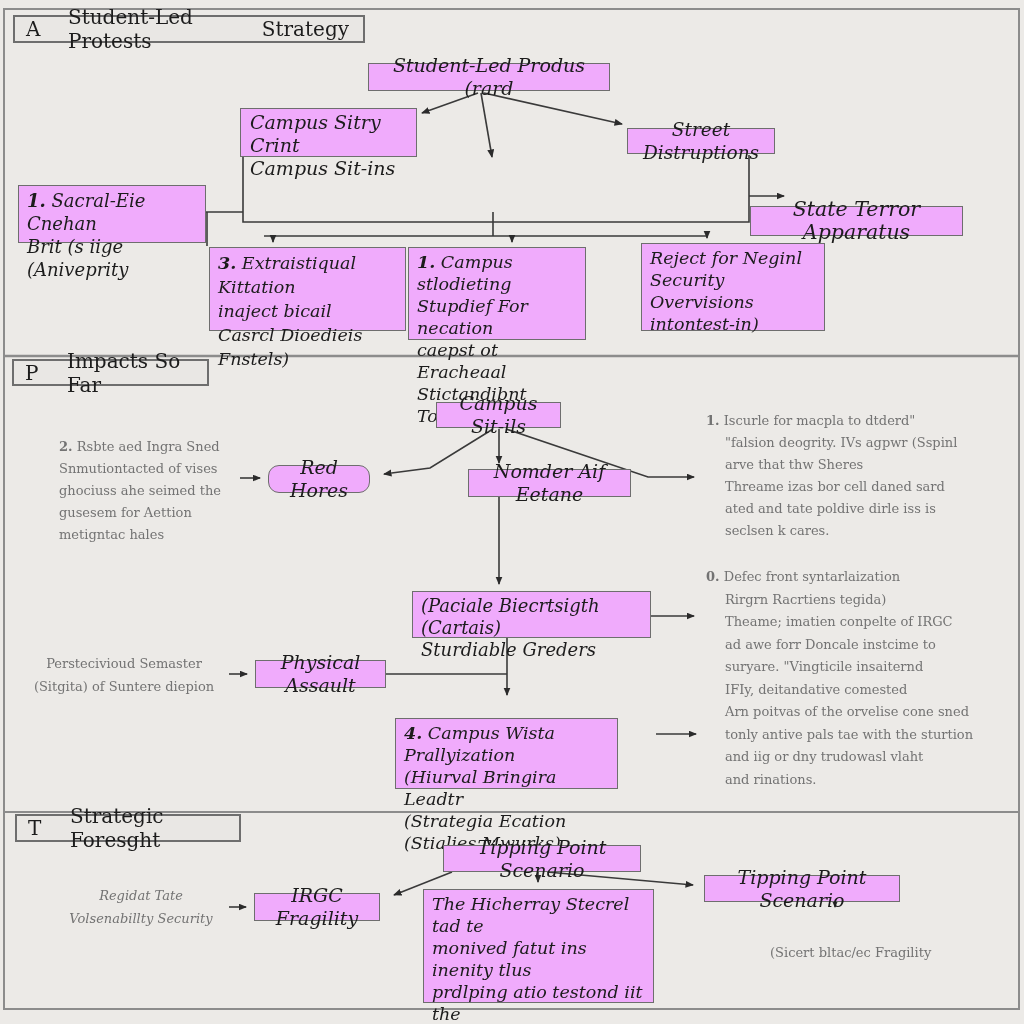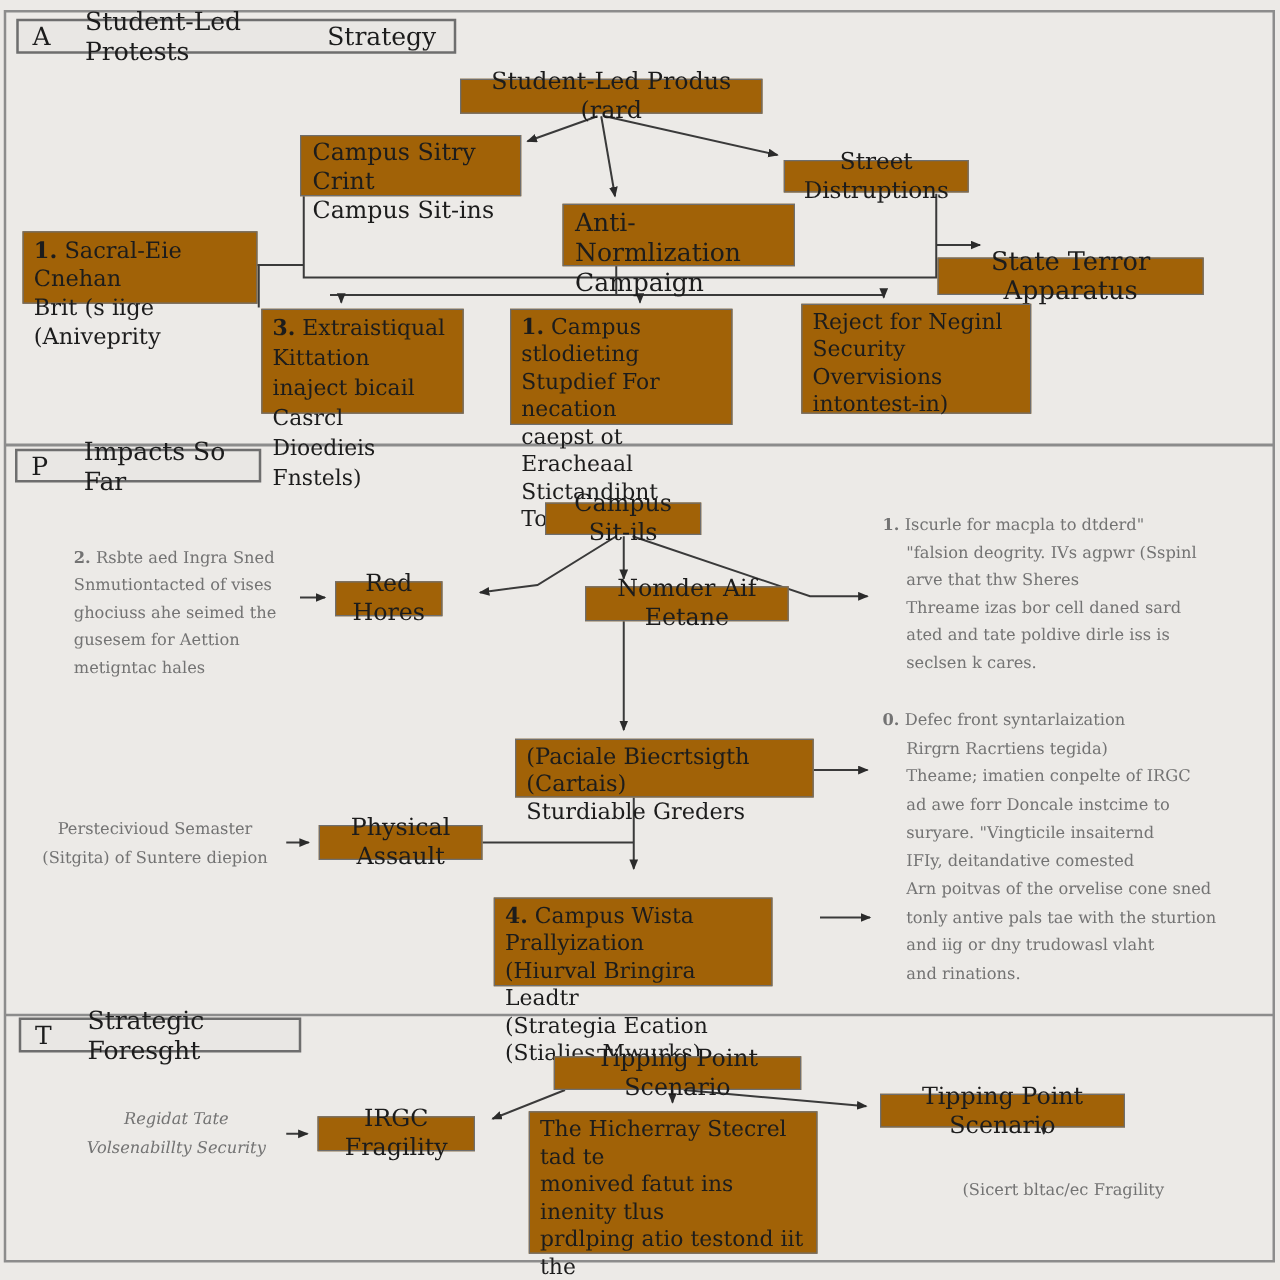--- a/index.html
+++ b/index.html
@@ -11,23 +11,23 @@
   }
   svg.wires{position:absolute;left:0;top:0;width:1024px;height:1024px;pointer-events:none;}
   .hdr{
     position:absolute;display:flex;align-items:center;
     background:#e9e7e4;border:2px solid #6e6e6e;
     font-size:20px;box-sizing:border-box;
   }
   .hdr .tag{padding-left:11px;width:42px;flex:0 0 auto;}
   .hdr .sub{margin-left:auto;padding-right:14px;}
   .node{
-    position:absolute;background:#a16207;border:1.6px solid #6e6e6e;
+    position:absolute;background:#f0abfc;border:1.6px solid #6e6e6e;
     box-sizing:border-box;white-space:pre-line;
-    font-size:19px;line-height:23px;padding:2px 9px;
+    font-size:19px;line-height:23px;padding:2px 9px;font-style:italic;
   }
   .c{display:flex;align-items:center;justify-content:center;text-align:center;padding:0 6px;}
   .sm{font-size:17.5px;line-height:22px;padding:3px 8px;}
   .txt{
     position:absolute;white-space:pre-line;
     font-size:13px;line-height:22px;color:#737373;
   }
   .hang{padding-left:19px;text-indent:-19px;}
   .ctr{text-align:center;}
   .t0{line-height:22.5px;}
@@ -85,28 +85,26 @@
 
   <div class="hdr" style="left:13px;top:15px;width:352px;height:28px;">
       <span class="tag">A</span>
       <span>Student-Led Protests</span>
       <span class="sub">Strategy</span>
     </div>
 
   <div class="node c" style="left:368px;top:63px;width:242px;height:28px;"><span>Student-Led Produs (rard</span></div>
   <div class="node" style="left:240px;top:108px;width:177px;height:49px;"><span>Campus Sitry Crint
 Campus Sit-ins</span></div>
-  <div class="node" style="left:450px;top:163px;width:186px;height:50px;font-size:20px;line-height:24px;"><span>Anti-Normlization
-Campaign</span></div>
   <div class="node c" style="left:627px;top:128px;width:148px;height:26px;font-size:18.5px;"><span>Street Distruptions</span></div>
   <div class="node c" style="left:750px;top:181px;width:213px;height:30px;font-size:20.5px;margin-top:25px;"><span>State Terror Apparatus</span></div>
 
   <div class="node sm" style="left:18px;top:185px;width:188px;height:58px;font-size:18px;line-height:23px;"><b>1.</b> <span>Sacral-Eie Cnehan
 Brit (s iige (Aniveprity</span></div>
-  <div class="node sm" style="left:209px;top:247px;width:162px;height:84px;line-height:24px;"><b>3.</b> <span>Extraistiqual Kittation
+  <div class="node sm" style="left:209px;top:247px;width:197px;height:84px;line-height:24px;"><b>3.</b> <span>Extraistiqual Kittation
 inaject bicail
 Casrcl Dioedieis Fnstels)</span></div>
   <div class="node sm" style="left:408px;top:247px;width:178px;height:93px;"><b>1.</b> <span>Campus stlodieting
 Stupdief For necation
 caepst ot Eracheaal
 Stictandibnt Toada</span></div>
   <div class="node sm" style="left:641px;top:243px;width:184px;height:88px;"><span>Reject for Neginl
 Security Overvisions
 intontest-in)</span></div>
 
@@ -114,21 +112,21 @@
       <span class="tag">P</span>
       <span>Impacts So Far</span>
     </div>
 
   <div class="node c" style="left:436px;top:402px;width:125px;height:26px;"><span>Campus Sit-ils</span></div>
   <div class="txt" style="left:59px;top:436px;"><b>2.</b> <span>Rsbte aed Ingra Sned
 Snmutiontacted of vises
 ghociuss ahe seimed the
 gusesem for Aettion
 metigntac hales</span></div>
-  <div class="node c" style="left:268px;top:465px;width:86px;height:28px;"><span>Red Hores</span></div>
+  <div class="node c" style="left:268px;top:465px;width:102px;height:28px;border-radius:11px;"><span>Red Hores</span></div>
   <div class="node c" style="left:432px;top:469px;width:163px;height:28px;margin-left:36px;"><span>Nomder Aif Eetane</span></div>
   <div class="txt hang" style="left:706px;top:410px;width:300px;"><b>1.</b> <span>Iscurle for macpla to dtderd"
 "falsion deogrity. IVs agpwr (Sspinl
 arve that thw Sheres
 Threame izas bor cell daned sard
 ated and tate poldive dirle iss is
 seclsen k cares.</span></div>
 
   <div class="node sm" style="left:412px;top:591px;width:239px;height:47px;font-size:18px;"><span>(Paciale Biecrtsigth (Cartais)
 Sturdiable Greders</span></div>

